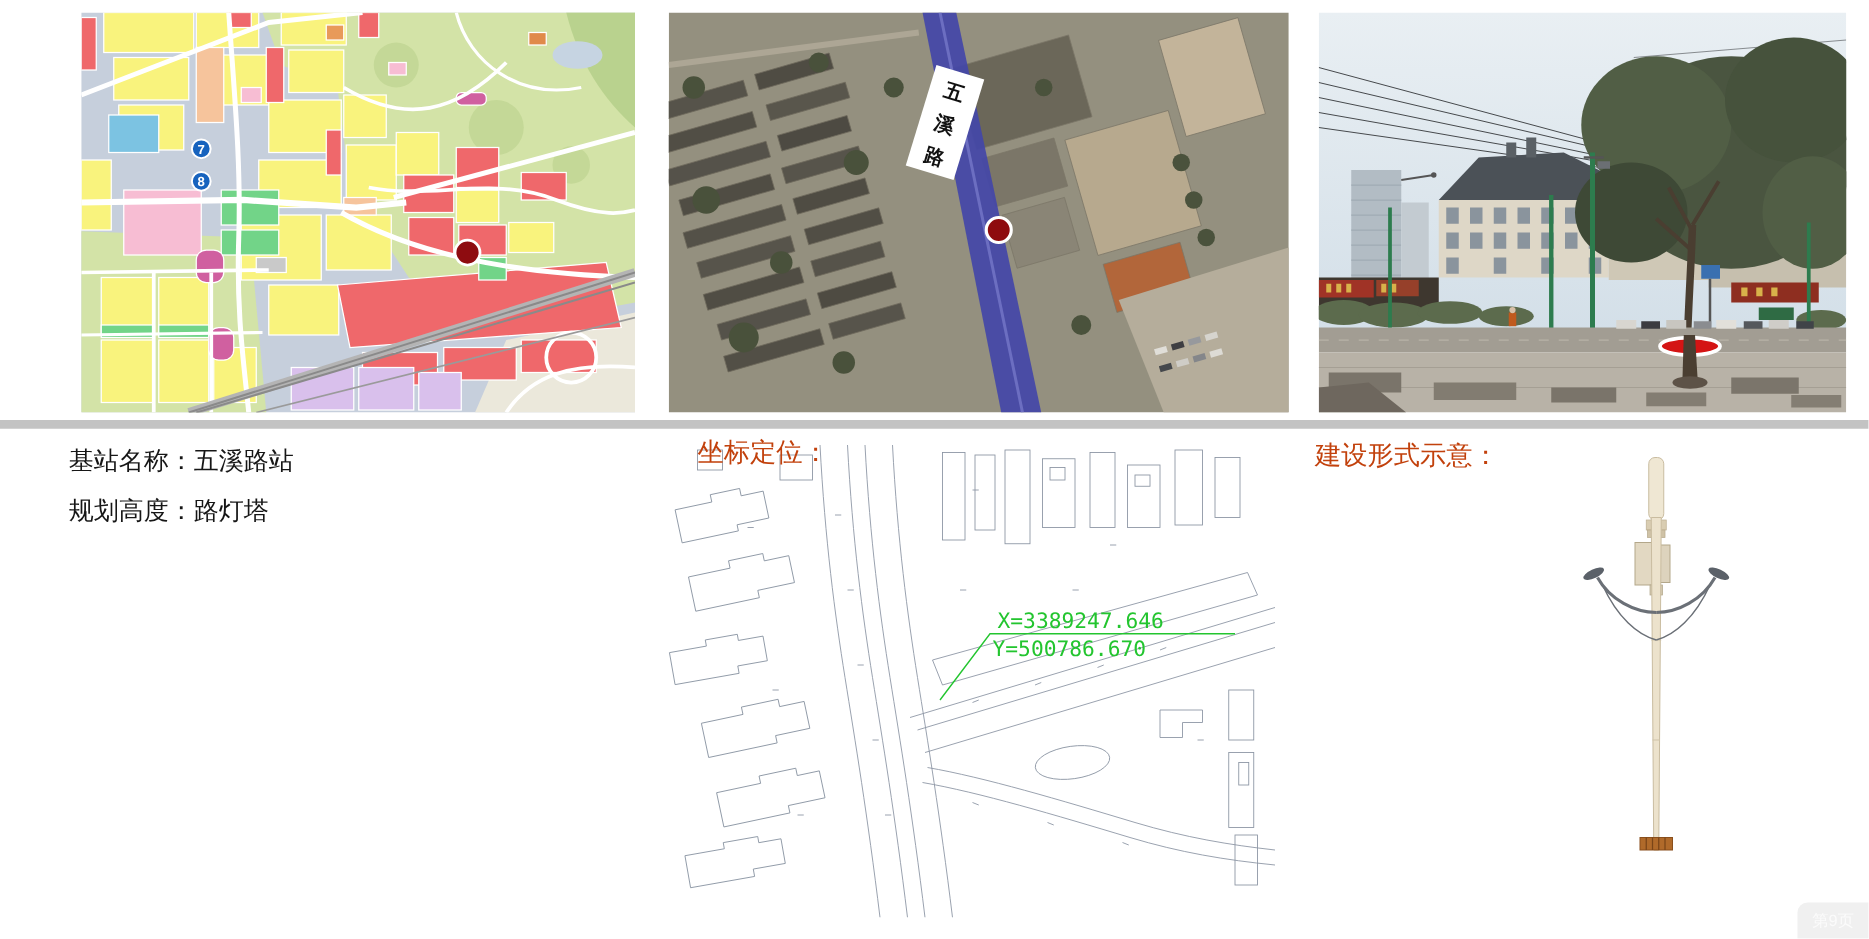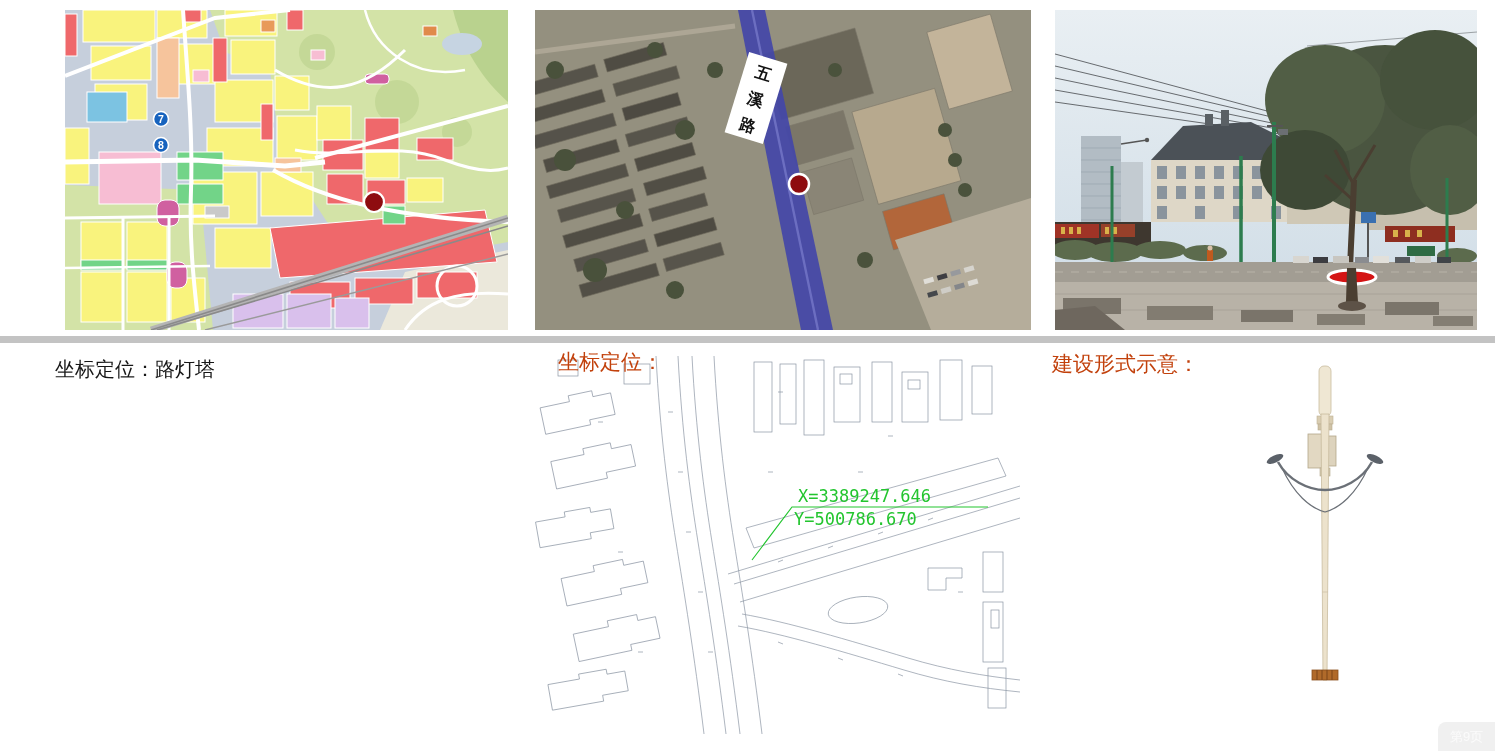--- a/index.html
+++ b/index.html
@@ -355,21 +355,22 @@
     <polygon points="0,300 40,296 70,320 0,320" fill="#6e675e"></polygon>
 
     <ellipse cx="297" cy="267" rx="24" ry="7" fill="#d41414" stroke="#ffffff" stroke-width="3"></ellipse>
     <path d="M292,258 L291,292 L303,292 L301,258 Z" fill="#4a3e31"></path>
     <ellipse cx="297" cy="296" rx="14" ry="5" fill="#5d5247"></ellipse>
   </svg>
 
   <div class="divider"></div>
 
   <div class="info-block">
-    <div>坐标定位：路灯塔</div>
+    <div>基站名称：五溪路站</div>
+    <div>规划高度：路灯塔</div>
   </div>
 
   <svg class="abs panel-img" style="left:528px;top:352px" width="492" height="382" viewBox="0 0 492 382">
     <rect width="492" height="382" fill="#ffffff"></rect>
     <g stroke="#8b95a3" stroke-width="0.7" fill="none">
 
       <path d="M128,4 C132,80 140,140 148,190 C156,240 166,300 176,382"></path>
       <path d="M150,4 C154,80 162,140 170,190 C178,240 188,300 198,382"></path>
       <path d="M164,4 C168,80 176,140 184,190 C192,240 202,300 212,382"></path>
       <path d="M186,4 C190,80 198,140 206,190 C214,240 224,300 234,382"></path>

